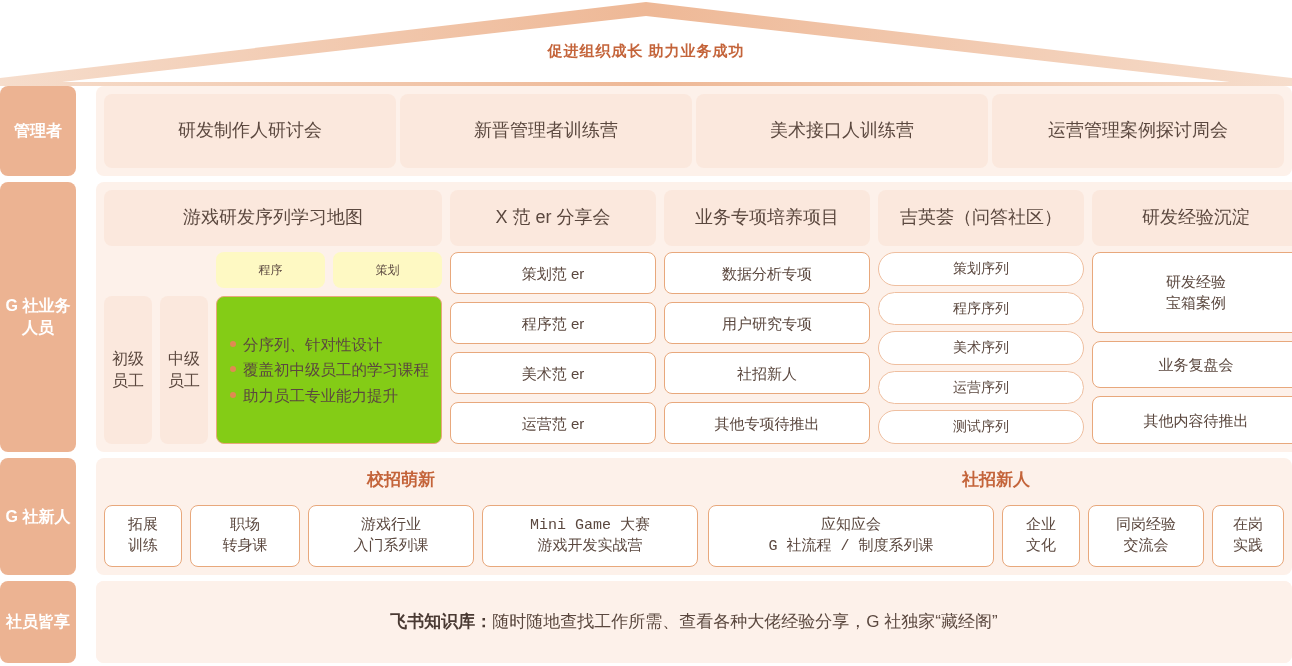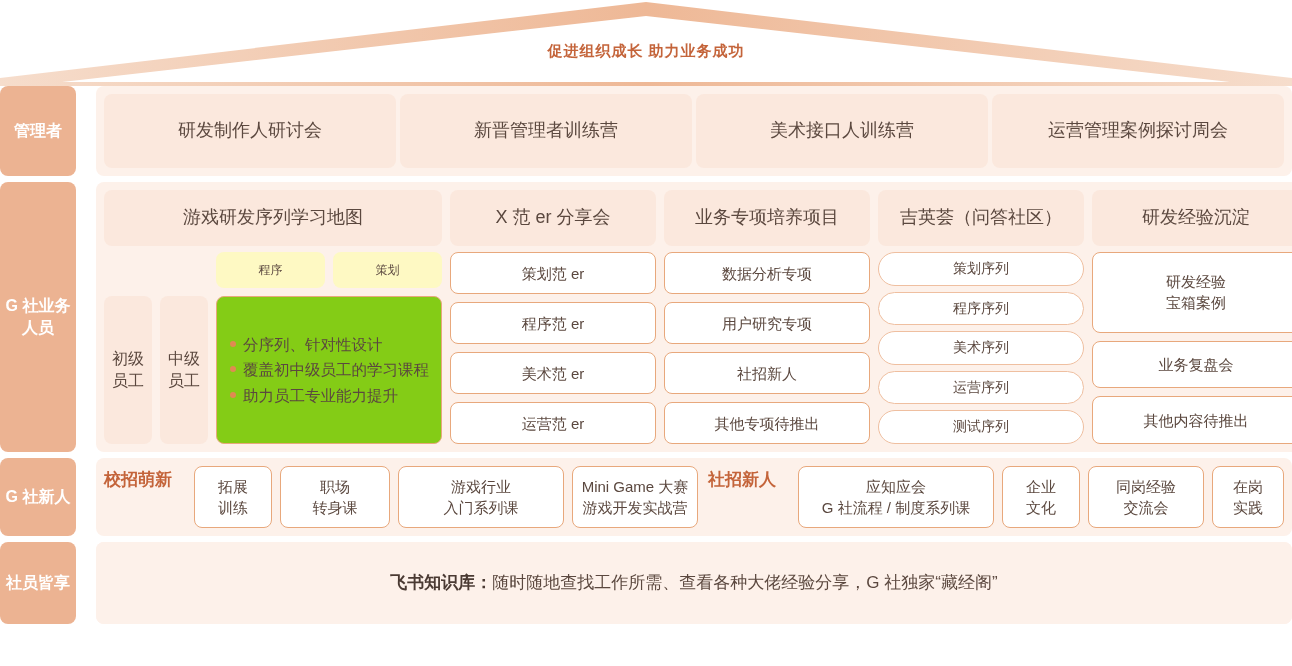--- a/index.html
+++ b/index.html
@@ -204,22 +204,23 @@
     border: none;
   }
 
   
   .new-body {
     flex-direction: row;
     gap: 10px;
   }
   .new-group {
     display: flex;
-    flex-direction: row;
-    gap: 22px;
+    flex-direction: column;
+    gap: 14px;
+    font-family: Liberation Mono, monospace;
   }
   .group-title {
     text-align: center;
     font-size: 17px;
     font-weight: bold;
     color: #c4643a;
     padding: 2px 0 0;
   }
   .group-cards {
     display: flex;

